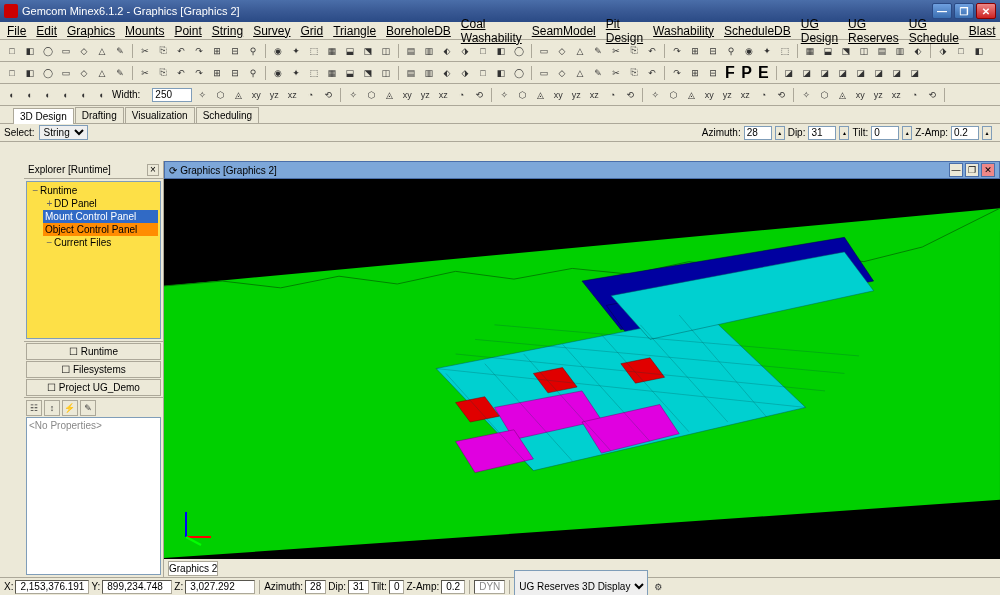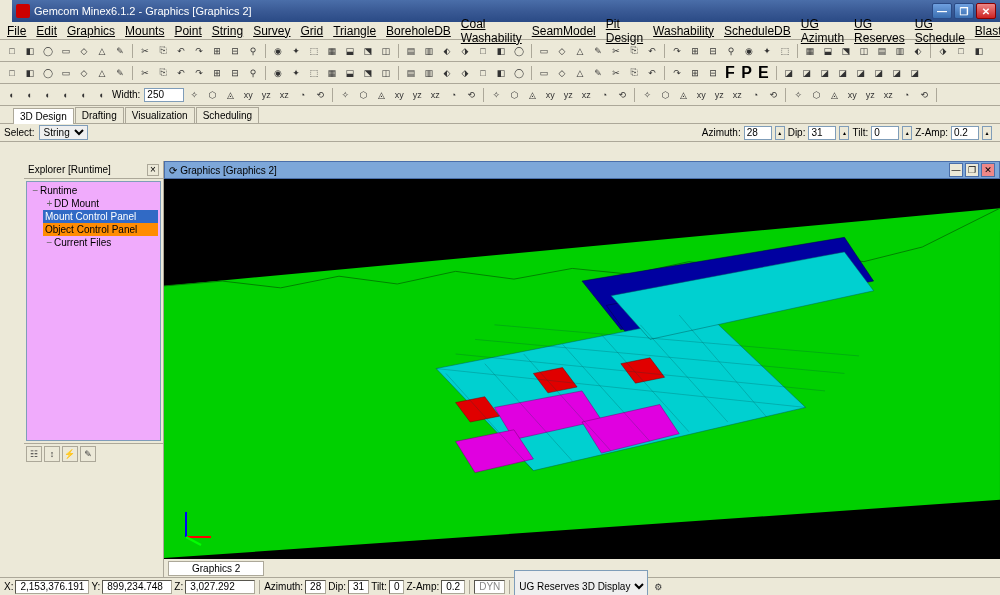--- a/index.html
+++ b/index.html
@@ -1,61 +1,61 @@
 <!DOCTYPE html>
 <html><head>
 <meta charset="utf-8">
 <style>
 * { margin:0; padding:0; box-sizing:border-box; font-family:Tahoma,Arial,sans-serif; font-size:10px; }
 body { background:#ece9d8; width:1000px; height:595px; overflow:hidden; position:relative; }
-.titlebar { height:22px; background:linear-gradient(#4a6ea9 0%,#3a5a95 50%,#2a4a85 100%); display:flex; align-items:center; padding:0 4px; color:#fff;margin-left:12px; }
+.titlebar { height:22px; background:linear-gradient(#4a6ea9 0%,#3a5a95 50%,#2a4a85 100%); display:flex; align-items:center; padding:0 4px; color:#fff; }
 .titlebar .app-icon { width:14px; height:14px; background:#c00; margin-right:4px; border-radius:2px; }
 .titlebar .title-text { flex:1; font-size:11px; }
 .titlebar .winbtn { width:20px; height:16px; margin-left:2px; background:linear-gradient(#6fa0e0,#3a6eb0); border:1px solid #2a4a85; display:inline-flex; align-items:center; justify-content:center; color:#fff; font-size:10px; font-weight:bold; border-radius:2px; }
 .titlebar .winbtn.close { background:linear-gradient(#e88,#c22); border-color:#800; }
 .menubar { height:18px; background:#ece9d8; display:flex; align-items:center; padding:0 2px; border-bottom:1px solid #aca899; }
 .menubar span { padding:1px 5px; cursor:default; font-size:12px;text-decoration:underline; }
 .toolbar-row { height:22px; background:#ece9d8; border-bottom:1px solid #aca899; display:flex; align-items:center; padding:0 4px; overflow:hidden; gap:2px; }
 .tbtn { width:16px; height:16px; border:1px solid transparent; display:inline-flex; align-items:center; justify-content:center; font-size:9px; color:#333; cursor:default; }
 .sep { width:1px; height:14px; background:#aca899; margin:0 2px; }
 .big-label { font-weight:bold; font-size:16px; letter-spacing:1px; padding:0 2px; }
-.width-box { display:inline-flex; align-items:center; gap:4px; }
+.width-box { display:inline-flex; align-items:center; gap:12px; }
 .width-box input { width:40px; height:14px; font-size:10px; border:1px solid #7f9db9; padding:0 2px; }
 .modetabs { height:18px; background:#ece9d8; display:flex; align-items:flex-end; padding:0 13px; border-bottom:1px solid #aca899; }
 .modetab { padding:2px 6px; background:#ece9d8; border:1px solid #aca899; border-bottom:none; margin-right:1px; font-size:10px; }
 .modetab.active { background:#fff; position:relative; top:1px; }
 .anglebar { height:18px; background:#ece9d8; display:flex; align-items:center; padding:0 4px; border-bottom:1px solid #aca899; gap:3px; }
 .anglebar label { font-size:10px; }
 .anglebar input { width:28px; height:14px; font-size:10px; border:1px solid #7f9db9; padding:0 2px; }
 .spinbtn { width:10px; height:14px; border:1px solid #7f9db9; background:#ece9d8; font-size:6px; display:inline-flex; align-items:center; justify-content:center; }
 .select-row { height:18px; background:#ece9d8; display:flex; align-items:center; padding:0 4px; border-bottom:1px solid #aca899; gap:4px; }
 .select-row select { font-size:10px; height:15px; border:1px solid #7f9db9; }
 .workspace { position:absolute; top:161px; left:0; right:0; bottom:18px; display:flex; }
 .left-panel { width:140px; background:#ece9d8; border-right:1px solid #aca899; display:flex; flex-direction:column;margin-left:24px; }
 .panel-tab { height:18px; background:#ece9d8; border-bottom:1px solid #aca899; display:flex; align-items:center; padding:0 4px; font-size:10px; }
 .panel-tab .x { margin-left:auto; width:12px; height:12px; border:1px solid #aca899; text-align:center; line-height:10px; }
-.tree { flex:1; background:#f0abfc; border:1px solid #7f9db9; margin:2px; font-size:10px; overflow:auto; padding:2px; max-height:260px; }
+.tree { flex:1; background:#fde047; border:1px solid #7f9db9; margin:2px; font-size:10px; overflow:auto; padding:2px; max-height:260px; }
 .tree-node { padding:1px 0 1px 2px; white-space:nowrap; cursor:default; }
 .tree-node.sel { background:#316ac5; color:#fff; }
 .tree-node.hi { background:#ff8c00; color:#000; }
 .tree-children { padding-left:14px; }
 .twisty { display:inline-block; width:9px; text-align:center; color:#666; }
 .panel-btns { border-top:1px solid #aca899; }
 .panel-btns div { padding:2px 4px; border:1px solid #aca899; margin:1px 2px; background:#ece9d8; font-size:10px; text-align:center; }
 .prop-toolbar { height:18px; display:flex; gap:2px; padding:2px; border-top:1px solid #aca899; }
 .prop-toolbar .tbtn { border:1px solid #aca899; }
 .prop-area { flex:1; background:#fff; border:1px solid #7f9db9; margin:2px; font-size:10px; color:#888; padding:2px; }
 .viewport-wrap { flex:1; display:flex; flex-direction:column; }
 .view-tab { height:18px; background:#7da7d9; border:1px solid #4a6ea9; display:flex; align-items:center; padding:0 4px; font-size:10px; color:#000; }
 .view-tab .vbtn { width:14px; height:14px; margin-left:2px; text-align:center; line-height:12px; border:1px solid #4a6ea9; background:#ece9d8; font-size:9px; }
 .view-tab .vbtn.close { background:#e88; }
 .viewport { flex:1; background:#000; position:relative; overflow:hidden; }
 .terrain { position:absolute; inset:0; }
 .bottom-tabs { height:18px; background:#ece9d8; display:flex; align-items:center; padding:0 4px; }
-.bottom-tabs span { padding:1px 23px; border:1px solid #aca899; background:#fff; font-size:10px; }
+.bottom-tabs span { padding:1px 0; border:1px solid #aca899; background:#fff; font-size:10px; }
 .statusbar { position:absolute; bottom:0; left:0; right:0; height:18px; background:#ece9d8; border-top:1px solid #aca899; display:flex; align-items:center; padding:0 4px; gap:2px; font-size:10px; }
 .statusbar .cell { border:1px inset #aca899; padding:1px 4px; background:#fff; height:14px; display:inline-flex; align-items:center; }
 .statusbar .wide { min-width:70px; }
 .statusbar select { font-size:10px; height:33px; border:1px solid #7f9db9; }
 .axis-gizmo { position:absolute; left:12px; bottom:12px; width:40px; height:40px; }
 </style>
 </head>
 <body>
 
 <div class="titlebar">
@@ -75,21 +75,21 @@
     <span>String</span>
     <span>Survey</span>
     <span>Grid</span>
     <span>Triangle</span>
     <span>BoreholeDB</span>
     <span>Coal Washability</span>
     <span>SeamModel</span>
     <span>Pit Design</span>
     <span>Washability</span>
     <span>ScheduleDB</span>
-    <span>UG Azimuth</span>
+    <span>UG Design</span>
     <span>UG Reserves</span>
     <span>UG Schedule</span>
     <span>Blast</span>
     <span>Leica</span>
     <span>EarthWorks</span>
     <span>SpoilRegrade</span>
   </div>
 
 <div class="toolbar-row" id="tb1">
     <div class="tbtn">□</div>
@@ -294,32 +294,38 @@
 
 <div class="workspace">
   <div class="left-panel">
     <div class="panel-tab">
       <span>Explorer [Runtime]</span>
       <span class="x">×</span>
     </div>
     <div class="tree">
       <div class="tree-node"><span class="twisty">−</span><span>Runtime</span></div>
       <div class="tree-children">
-        <div class="tree-node"><span class="twisty">+</span><span>DD Mount</span></div>
+        <div class="tree-node"><span class="twisty">+</span><span>DD Panel</span></div>
         <div class="tree-node sel"><span>Mount Control Panel</span></div>
         <div class="tree-node hi"><span>Object Control Panel</span></div>
         <div class="tree-node"><span class="twisty">−</span><span>Current Files</span></div>
       </div>
     </div>
+    <div class="panel-btns" id="panelbtns">
+        <div>☐ Runtime</div>
+        <div>☐ Filesystems</div>
+        <div>☐ Project UG_Demo</div>
+      </div>
     <div class="prop-toolbar">
       <div class="tbtn">☷</div>
       <div class="tbtn">↕</div>
       <div class="tbtn">⚡</div>
       <div class="tbtn">✎</div>
     </div>
+    <div class="prop-area"><span>&lt;No Properties&gt;</span></div>
   </div>
 
   <div class="viewport-wrap">
     <div class="view-tab">
       <span>⟳</span>&nbsp;
       <span>Graphics [Graphics 2]</span>
       <div style="flex:1"></div>
       <div class="vbtn">—</div>
       <div class="vbtn">❐</div>
       <div class="vbtn close">✕</div>

